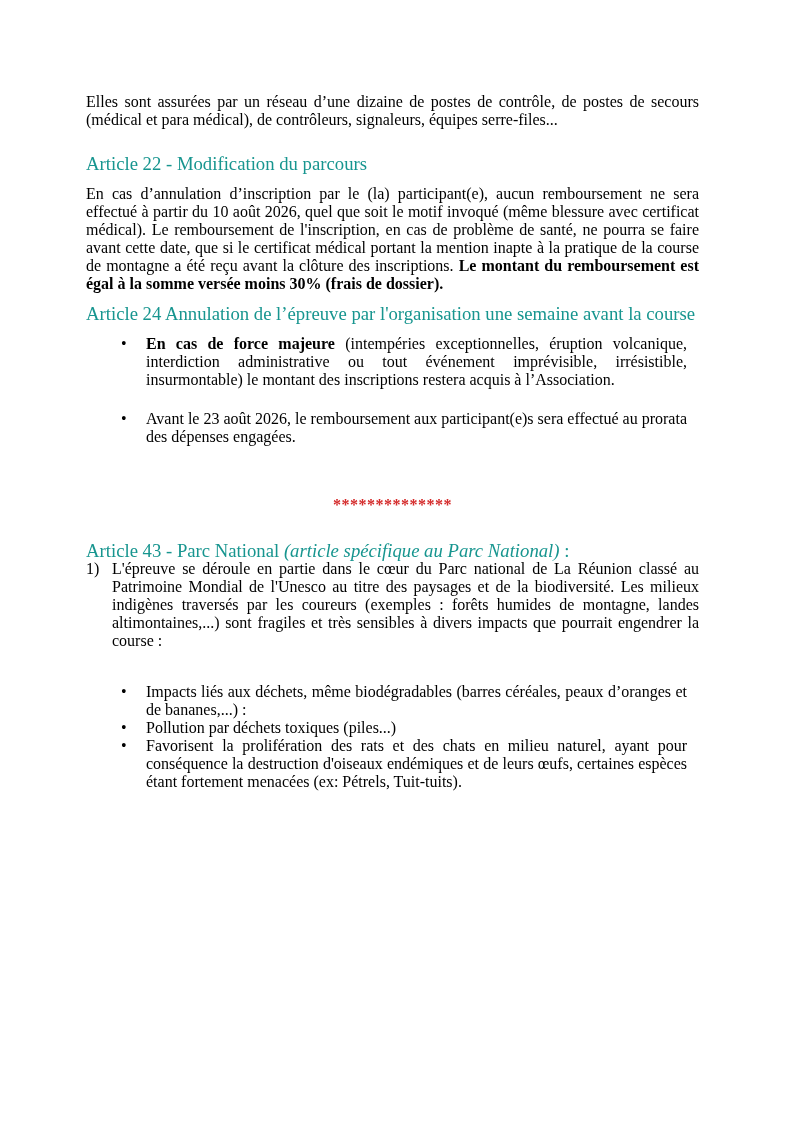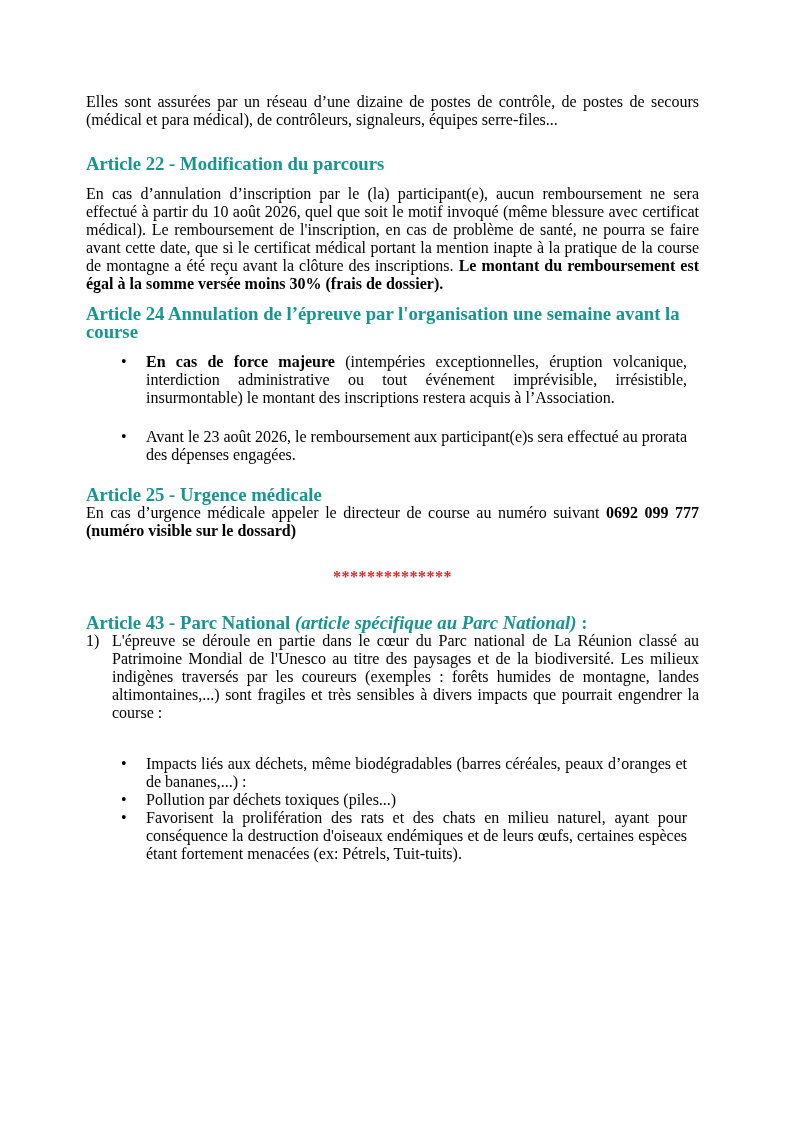--- a/index.html
+++ b/index.html
@@ -3,21 +3,21 @@
 <meta charset="utf-8">
 <style>
   html, body { margin: 0; padding: 0; background: #ffffff; }
   body { width: 793px; height: 1121px; position: relative; overflow: hidden; }
   .page {
     position: absolute; left: 86px; top: 93px; width: 613px;
     font-family: "Liberation Serif", serif; font-size: 16px; line-height: 18px;
     color: #000; text-align: justify;
   }
   p { margin: 0; }
-  .h { color: #17958f; font-weight: bold; margin: 0; text-align: left; }
+  .h { color: #17958f; font-weight: normal; margin: 0; text-align: left; }
   .h .it { font-style: italic; margin-top: 20px; }
   .gap-lg { height: 26px; }
   .gap-md { height: 12px; }
   .gap-sm { height: 10px; }
   b { font-weight: bold; }
   ul.bl { list-style: none; margin: 12px; padding: 0 0 0 48px; }
   ul.bl li { position: relative; text-align: justify; }
   ul.bl li::before {
     content: "\2022"; position: absolute; left: -25px; top: 0; font-size: 16px;
   }
@@ -51,24 +51,20 @@
   <section>
     <h3 class="h">Article 24 Annulation de l’épreuve par l'organisation une semaine avant la course</h3>
     <ul class="bl space">
       <li><b>En cas de force majeure</b><span> (intempéries exceptionnelles, éruption volcanique, interdiction administrative ou tout événement imprévisible, irrésistible, insurmontable) le montant des inscriptions restera acquis à l’Association.</span></li>
       <li><span>Avant le 23 août 2026, le remboursement aux participant(e)s sera effectué au prorata des dépenses engagées.</span></li>
     </ul>
   </section>
 
   <div class="gap-sm"></div>
 
-  <section>
-    <h3 class="h">Article 25 - Urgence médicale</h3>
-    <p><span>En cas d’urgence médicale appeler le directeur de course au numéro suivant </span><b>0692 099 777 (numéro visible sur le dossard)</b></p>
-  </section>
 
   <div style="height:28px"></div>
   <p class="stars">**************</p>
   <div style="height:28px"></div>
 
   <section>
     <h3 class="h"><span>Article 43 - Parc National </span><span class="it">(article spécifique au Parc National)</span><span> :</span></h3>
     <div class="num">
       <span class="n">1)</span>
       <span class="t">L'épreuve se déroule en partie dans le cœur du Parc national de La Réunion classé au Patrimoine Mondial de l'Unesco au titre des paysages et de la biodiversité. Les milieux indigènes traversés par les coureurs (exemples : forêts humides de montagne, landes altimontaines,...) sont fragiles et très sensibles à divers impacts que pourrait engendrer la course :</span>

